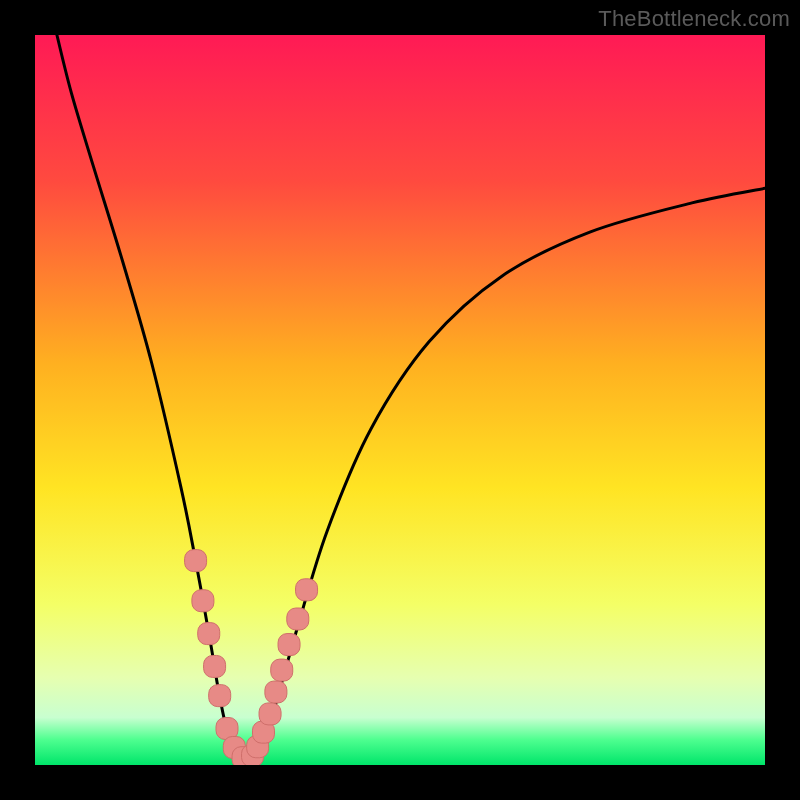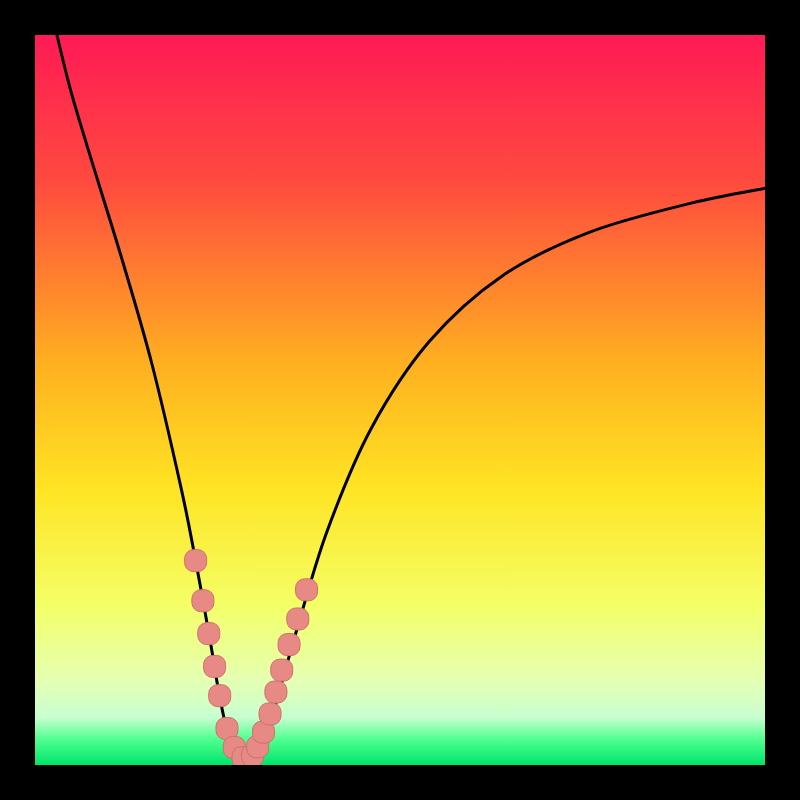--- a/index.html
+++ b/index.html
@@ -76,14 +76,15 @@
           <rect x="259.06" y="702.9" width="22" height="22" rx="9" ry="9" fill="#e78a86" stroke="#cf6f6b" stroke-width="1"></rect>
           <rect x="264.9" y="681" width="22" height="22" rx="9" ry="9" fill="#e78a86" stroke="#cf6f6b" stroke-width="1"></rect>
           <rect x="270.74" y="659.1" width="22" height="22" rx="9" ry="9" fill="#e78a86" stroke="#cf6f6b" stroke-width="1"></rect>
           <rect x="278.03999999999996" y="633.55" width="22" height="22" rx="9" ry="9" fill="#e78a86" stroke="#cf6f6b" stroke-width="1"></rect>
           <rect x="286.8" y="608" width="22" height="22" rx="9" ry="9" fill="#e78a86" stroke="#cf6f6b" stroke-width="1"></rect>
           <rect x="295.56000000000006" y="578.8" width="22" height="22" rx="9" ry="9" fill="#e78a86" stroke="#cf6f6b" stroke-width="1"></rect>
         </g>
   </g>
 </svg>
 
+<div class="watermark">TheBottleneck.com</div>
 
 </div>
 
 </body></html>

